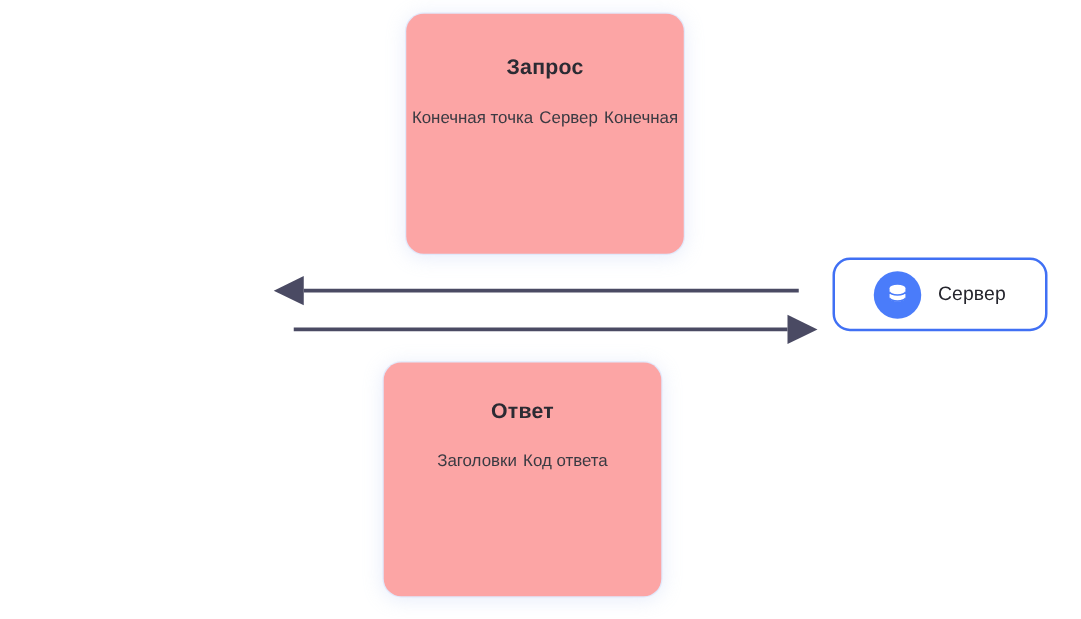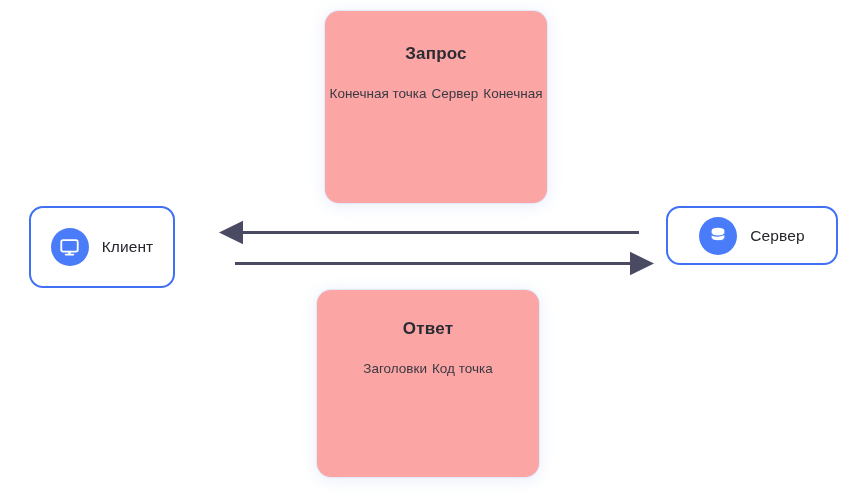--- a/index.html
+++ b/index.html
@@ -63,21 +63,21 @@
     position: absolute;
     box-sizing: border-box;
     background: #fca5a5;
     border-radius: 14px;
     box-shadow: 0 0 0 1px rgba(222,230,250,0.85), 0 2px 16px rgba(170,190,240,0.30);
     display: flex;
     flex-direction: column;
     align-items: center;
   }
   #request-card  { left: 325px; top: 11px;  width: 222px; height: 192px; }
-  #response-card { left: 317px; top: 290px; width: 222px; height: 187px; }
+  #response-card { left: 307px; top: 290px; width: 222px; height: 187px; }
 
   .card-title {
     font-weight: bold;
     font-size: 17px;
     color: #2b2b33;
     letter-spacing: 0.2px;
   }
   #request-card  .card-title { margin-top: 33px; }
   #response-card .card-title { margin-top: 29px; }
 
@@ -120,32 +120,20 @@
 
     <g>
       <line x1="639" y1="232.5" x2="243" y2="232.5" stroke="#4a4a63" stroke-width="3" marker-end="url(#head-right)"></line>
     </g>
 
     <g>
       <line x1="235" y1="263.5" x2="630" y2="263.5" stroke="#4a4a63" stroke-width="3" marker-end="url(#head-right)"></line>
     </g>
   </svg>
 
-  <div id="client-box" class="node-box">
-    <div class="node-inner">
-      <span class="node-icon-circle">
-        <svg width="21" height="21" viewBox="0 0 24 24" xmlns="http://www.w3.org/2000/svg">
-          <rect x="2.6" y="3.6" width="18.8" height="13.2" rx="2.1" fill="none" stroke="#ffffff" stroke-width="2.1"></rect>
-          <rect x="10.6" y="16.4" width="2.8" height="3.2" fill="#ffffff"></rect>
-          <rect x="6.6" y="19.1" width="10.8" height="2.0" rx="1" fill="#ffffff"></rect>
-        </svg>
-      </span>
-      <span class="node-label">Клиент</span>
-    </div>
-  </div>
 
   <div id="server-box" class="node-box">
     <div class="node-inner">
       <span class="node-icon-circle">
         <svg width="20" height="20" viewBox="0 0 24 24" xmlns="http://www.w3.org/2000/svg">
           <ellipse cx="12" cy="5.3" rx="7.6" ry="3.1" fill="#ffffff"></ellipse>
           <path d="M4.4 5.3 v4.0 a7.6 3.1 0 0 0 15.2 0 v-4.0" fill="#ffffff"></path>
           <path d="M4.4 11.0 v4.0 a7.6 3.1 0 0 0 15.2 0 v-4.0" fill="#ffffff"></path>
           <path d="M4.4 8.9 a7.6 3.1 0 0 0 15.2 0" fill="none" stroke="#4a7cfa" stroke-width="1.5"></path>
           <path d="M4.4 14.6 a7.6 3.1 0 0 0 15.2 0" fill="none" stroke="#4a7cfa" stroke-width="1.5"></path>
@@ -161,17 +149,17 @@
       <div class="card-line">Конечная точка</div>
       <div class="card-line">Сервер</div>
       <div class="card-line">Конечная</div>
     </div>
   </div>
 
   <div id="response-card" class="info-card">
     <div class="card-title">Ответ</div>
     <div class="card-lines">
       <div class="card-line">Заголовки</div>
-      <div class="card-line">Код точка</div>
+      <div class="card-line">Код ответа</div>
     </div>
   </div>
 
 </div>
 
 </body></html>

